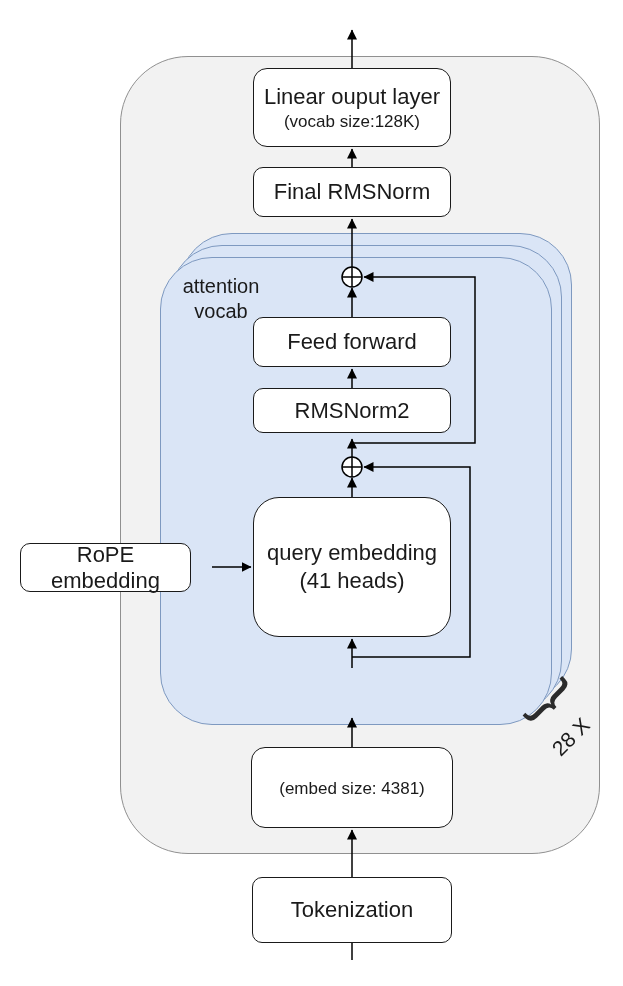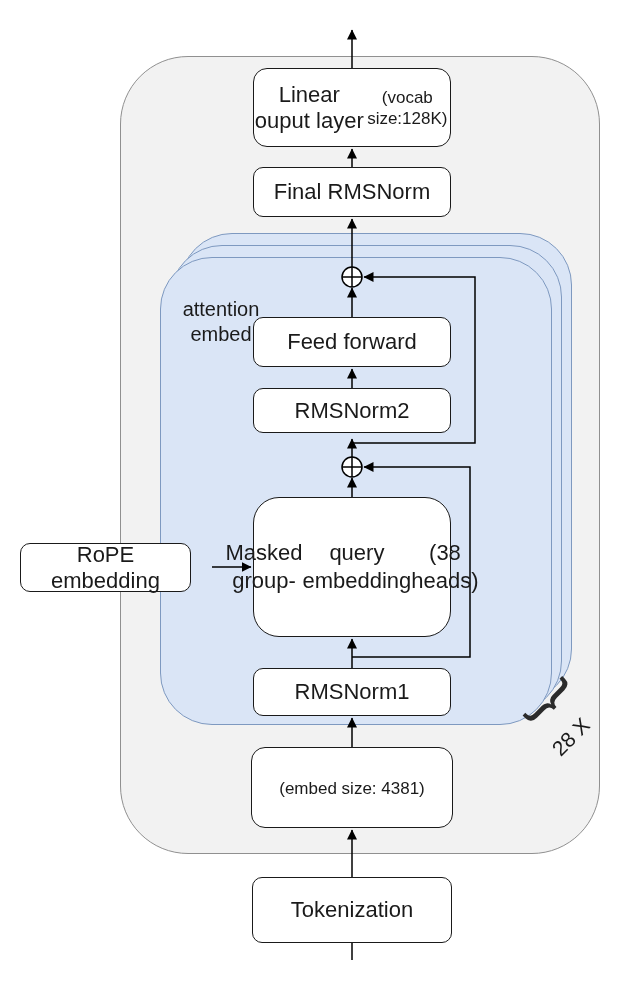--- a/index.html
+++ b/index.html
@@ -24,37 +24,37 @@
   .layer.back{left:180px;top:233px;z-index:1}
   .layer.mid{left:170px;top:245px;z-index:2}
   .layer.front{left:160px;top:257px;z-index:3}
   .connectors{position:absolute;left:0;top:0;z-index:4}
   .connectors path.c{fill:none;stroke:var(--connector,#000);stroke-width:1.5px}
   .node{
     position:absolute;box-sizing:border-box;z-index:5;
     background:var(--node-fill,#ffffff);
     border:1.5px solid var(--node-border,#1a1a1a);
     border-radius:10px;
-    display:flex;align-items:center;justify-content:center;
+    display:flex;flex-direction:column;align-items:center;justify-content:center;
     text-align:center;font-size:22px;line-height:26px;
   }
   .node .sub{font-size:17px;line-height:21px;margin-top:1px}
   .node .ln{line-height:28px}
   .n-linear{left:253px;top:68px;width:198px;height:79px;border-radius:14px}
   .n-finalnorm{left:253px;top:167px;width:198px;height:50px}
   .n-ff{left:253px;top:317px;width:198px;height:50px}
   .n-norm2{left:253px;top:388px;width:198px;height:45px}
   .n-attn{left:253px;top:497px;width:198px;height:140px;border-radius:26px}
   .n-norm1{left:253px;top:668px;width:198px;height:48px}
   .n-rope{left:20px;top:543px;width:171px;height:49px}
   .n-embed{left:251px;top:747px;width:202px;height:81px;border-radius:14px}
   .n-token{left:252px;top:877px;width:200px;height:66px}
   .attn-label{
     position:absolute;left:160px;top:274px;width:122px;z-index:4;
-    text-align:center;font-size:20px;line-height:25px;margin-top:23px;
+    text-align:center;font-size:20px;line-height:25px;
   }
   .brace{
     position:absolute;left:552px;top:699px;z-index:4;line-height:1;
     transform:translate(-50%,-50%) rotate(45deg);
     font-size:60px;font-weight:400;color:#2b2b2b;
   }
   .repeat{
     position:absolute;left:571px;top:737px;z-index:4;white-space:nowrap;
     transform:translate(-50%,-50%) rotate(-45deg);
     font-size:21px;
@@ -66,21 +66,21 @@
 <div class="canvas">
 
   <div class="container"></div>
 
   <div class="layer back"></div>
   <div class="layer mid"></div>
   <div class="layer front"></div>
 
   <div class="attn-label">
     <div>attention</div>
-    <div>embed</div>
+    <div>vocab</div>
   </div>
 
   <svg class="connectors" width="623" height="986" viewBox="0 0 623 986">
     <defs>
       <marker id="ah" markerUnits="userSpaceOnUse" markerWidth="12" markerHeight="12" refX="9.5" refY="5" orient="auto">
         <path d="M0,0 L10,5 L0,10 Z" fill="#000"></path>
       </marker>
     </defs>
     <path class="c" d="M352,68 L352,30" marker-end="url(#ah)"></path>
     <path class="c" d="M352,167 L352,149" marker-end="url(#ah)"></path>
@@ -117,28 +117,24 @@
 
   <div class="node n-ff">
     <div>Feed forward</div>
   </div>
 
   <div class="node n-norm2">
     <div>RMSNorm2</div>
   </div>
 
   <div class="node n-attn">
-    <div class="ln">Masked group-</div>
     <div class="ln">query embedding</div>
-    <div class="ln">(38 heads)</div>
+    <div class="ln">(41 heads)</div>
   </div>
 
-  <div class="node n-norm1">
-    <div>RMSNorm1</div>
-  </div>
 
   <div class="node n-rope">
     <div>RoPE embedding</div>
   </div>
 
   <div class="node n-embed">
     <div class="sub">(embed size: 4381)</div>
   </div>
 
   <div class="node n-token">

